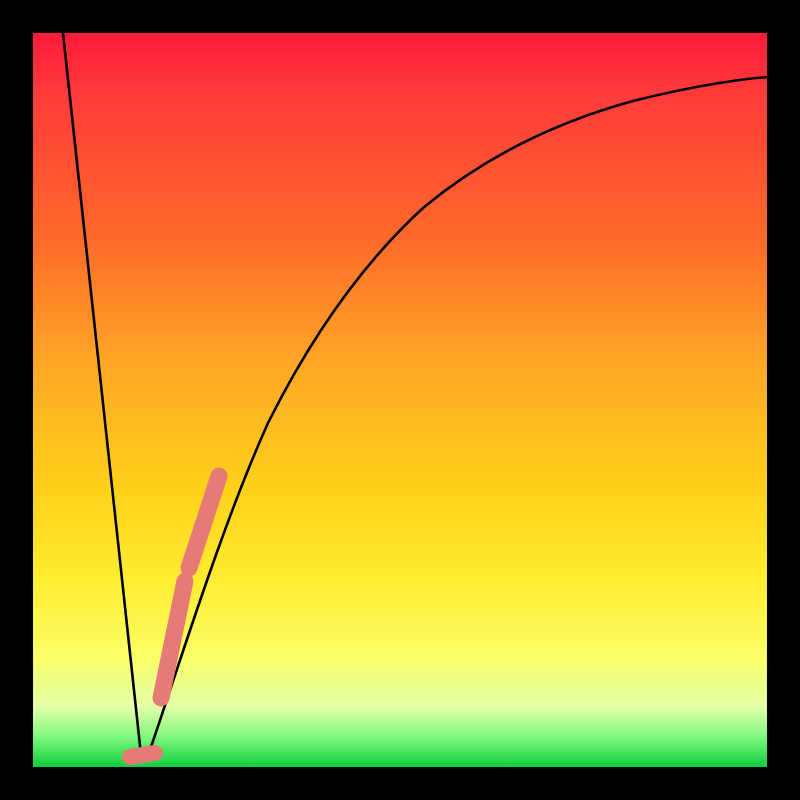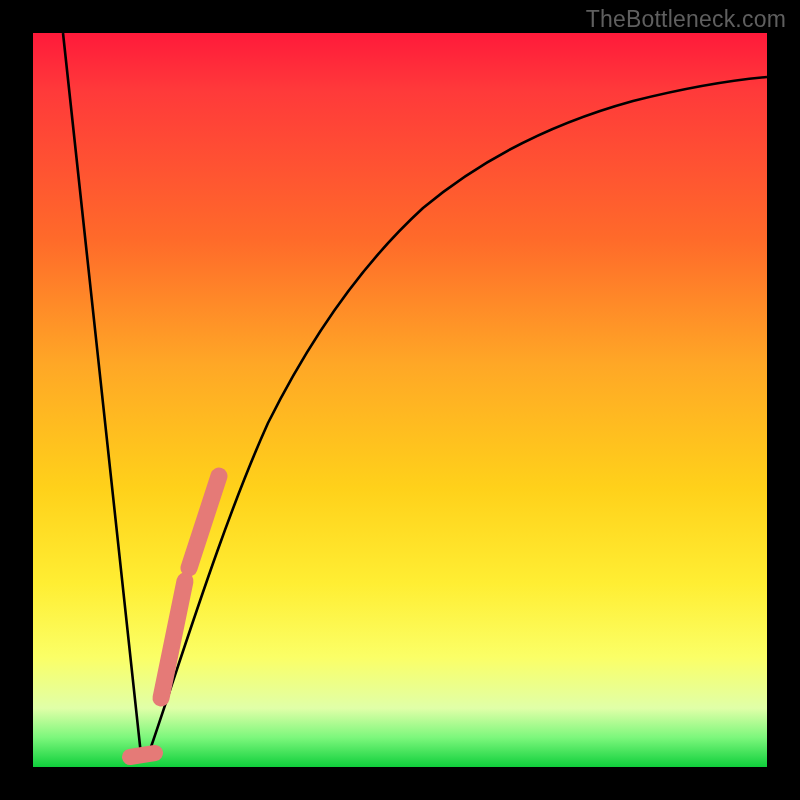--- a/index.html
+++ b/index.html
@@ -55,21 +55,20 @@
     font-weight: 500;
     letter-spacing: 0.2px;
     user-select: none;
   }
 </style>
 </head>
 <body>
 
 <div class="frame">
 
-  <div class="watermark">TheBottleneck.com</div>
 
   <div class="plot-area">
 
     <svg class="curves" viewBox="0 0 734 734">
 
       <path fill="none" stroke="#000" stroke-width="2.6" d="M 30 0
                L 108 722
                L 118 714
                C 150 620, 190 490, 235 390
                C 280 300, 330 230, 390 175

